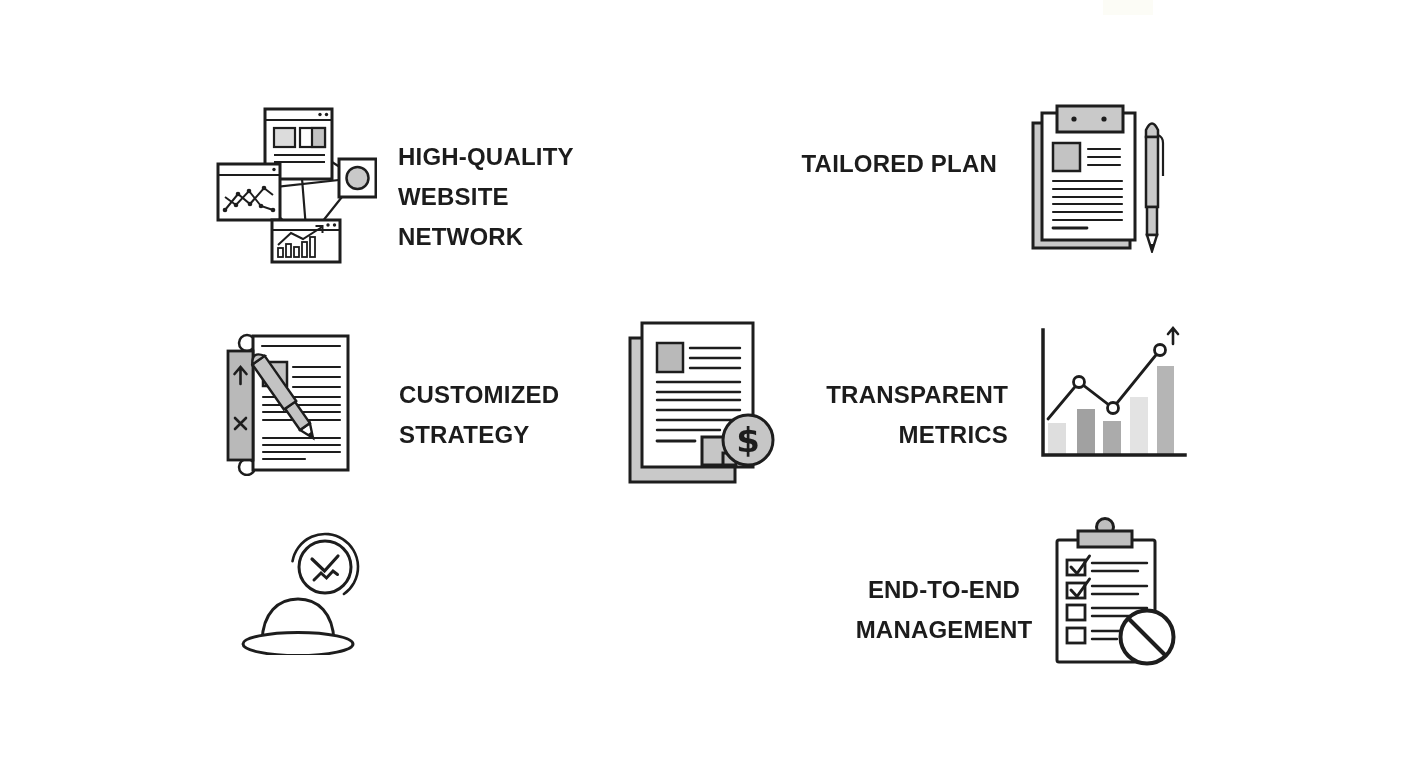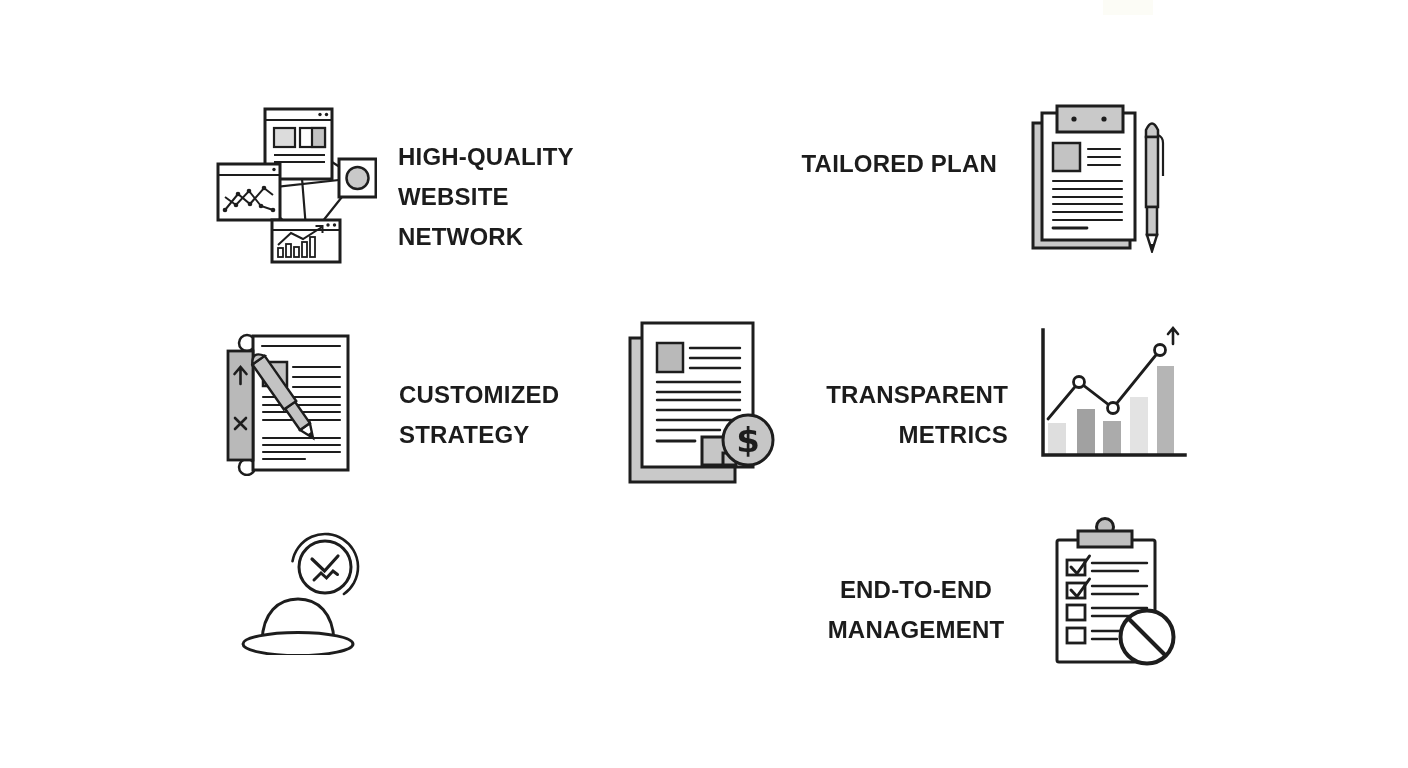--- a/index.html
+++ b/index.html
@@ -15,21 +15,21 @@
   .label{
     position:absolute;
     font-weight:700;
     font-size:24px;
     line-height:40px;
     letter-spacing:.2px;
     color:#1c1c1c;
     white-space:pre-line;
   }
   .label.right{text-align:right;}
-  .label.center{text-align:center;}
+  .label.center{text-align:center;margin-left:28px;}
   .watermark{
     position:absolute;left:1103px;top:0;width:50px;height:15px;
     background:#fcfcf6;
   }
 </style>
 </head>
 <body>
 
 <div class="canvas">
 

